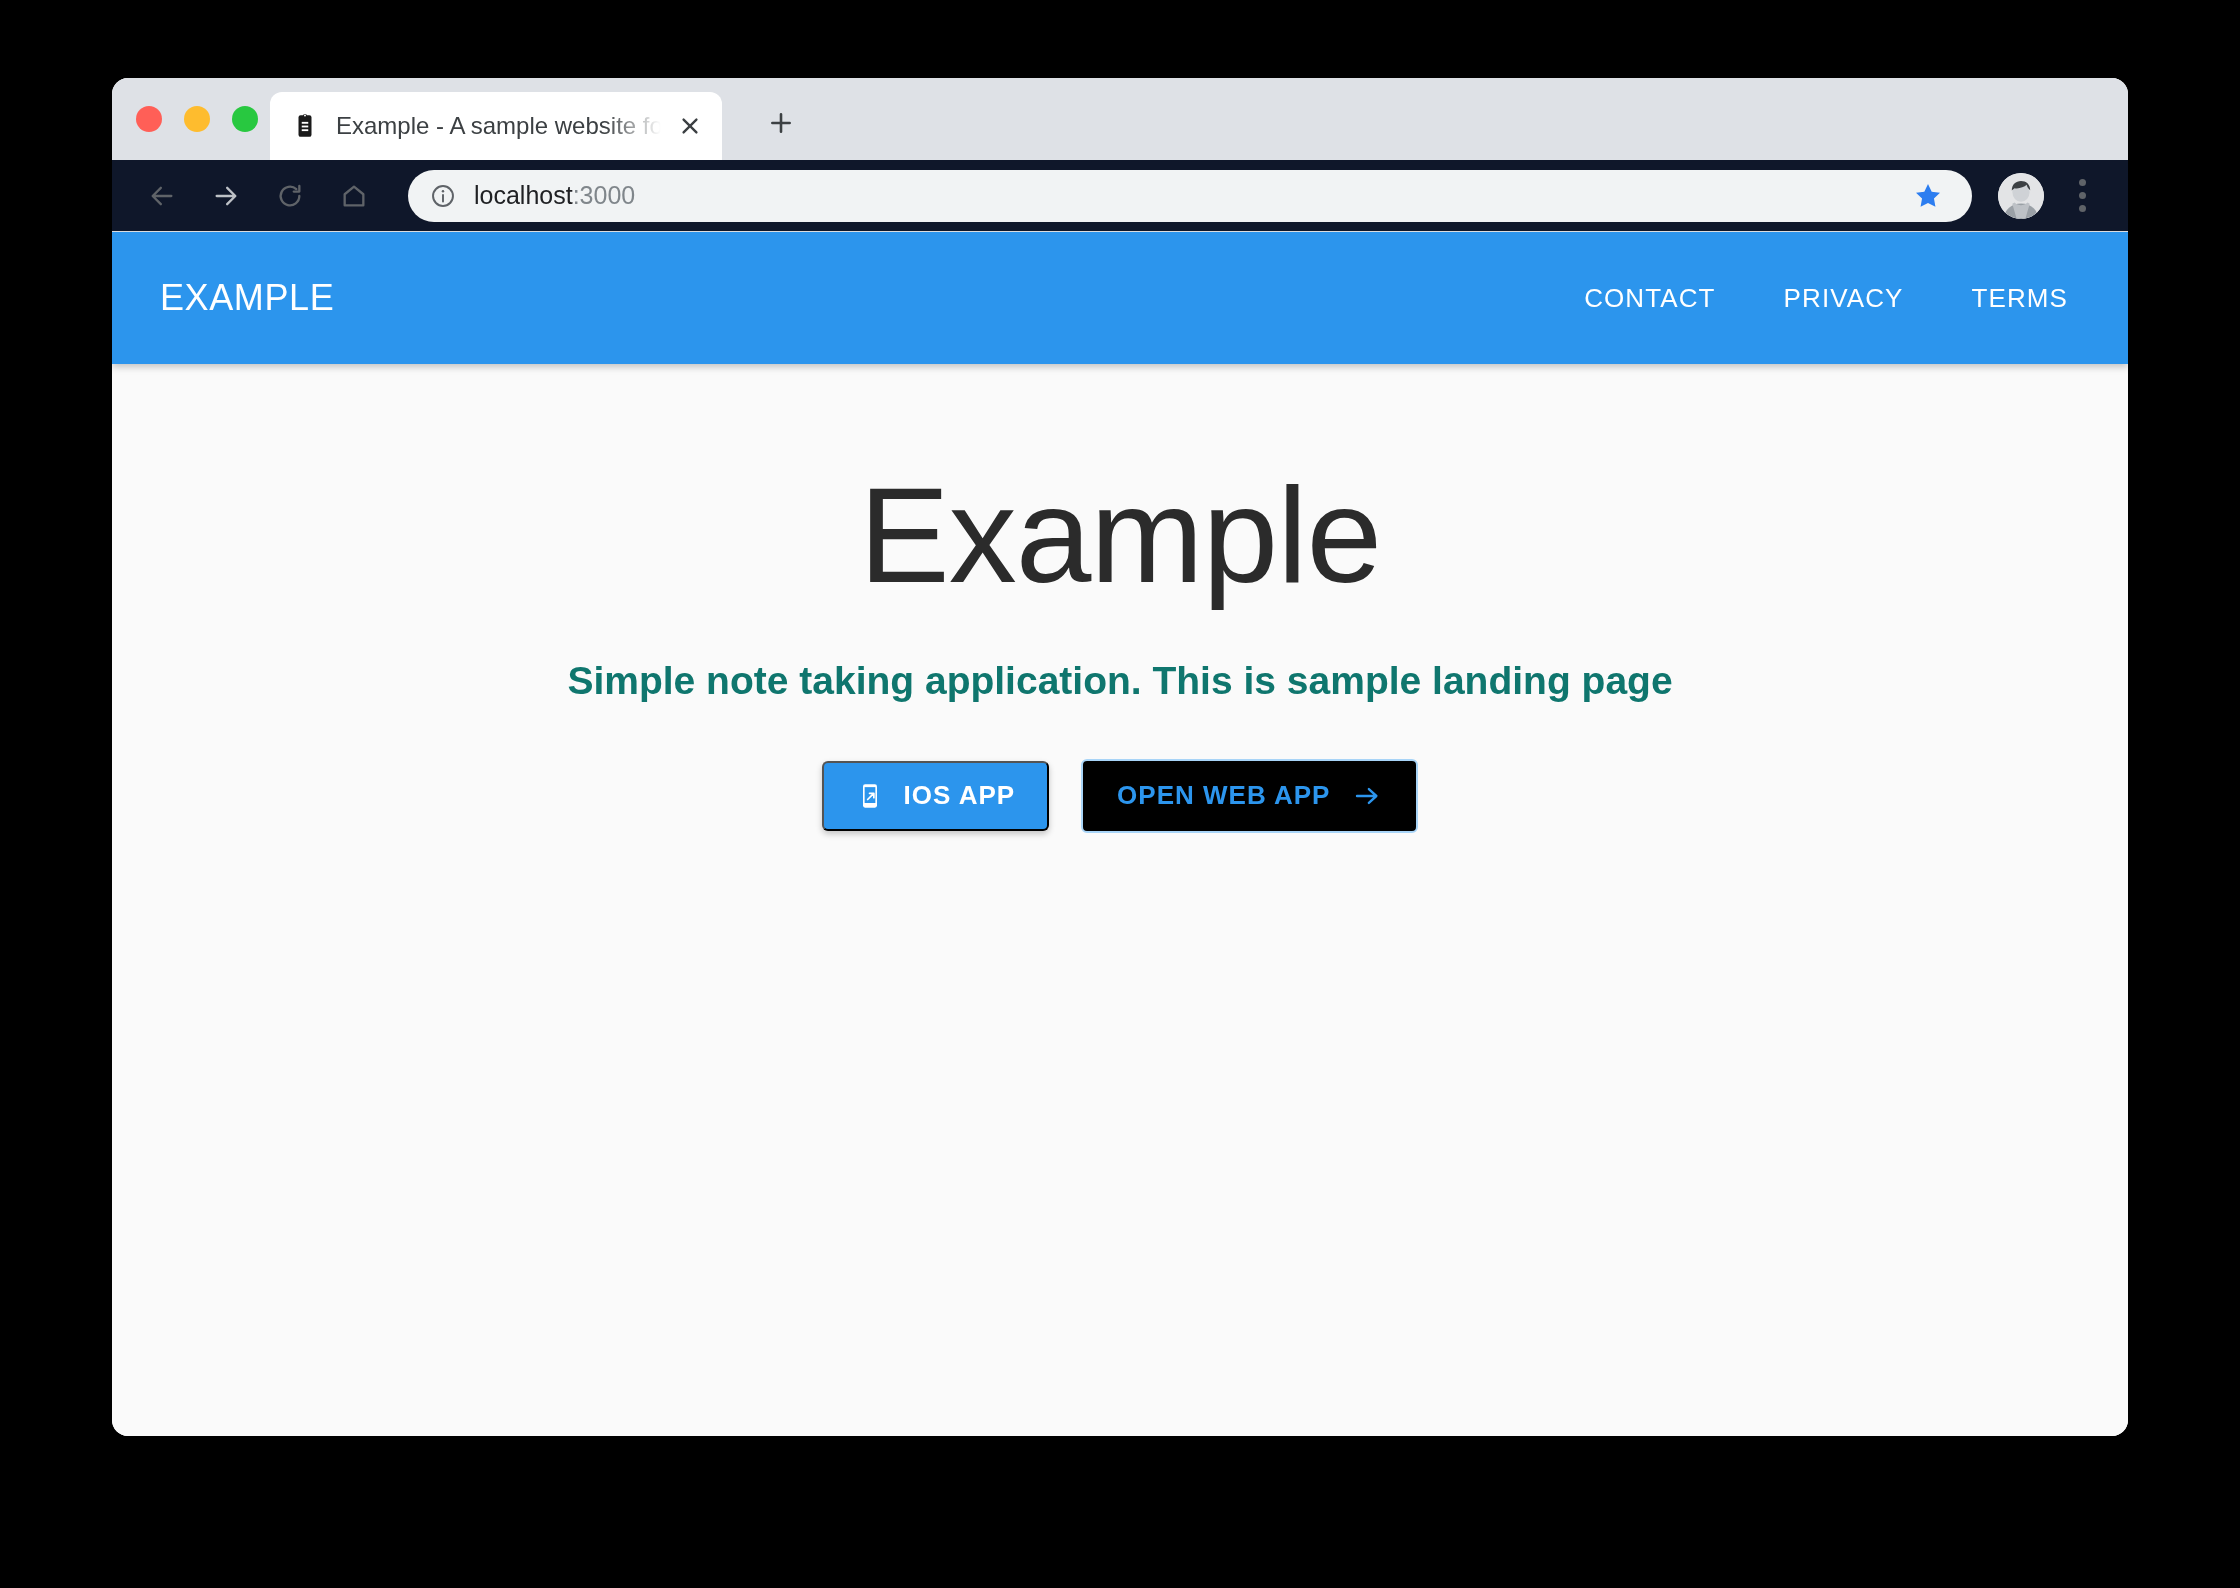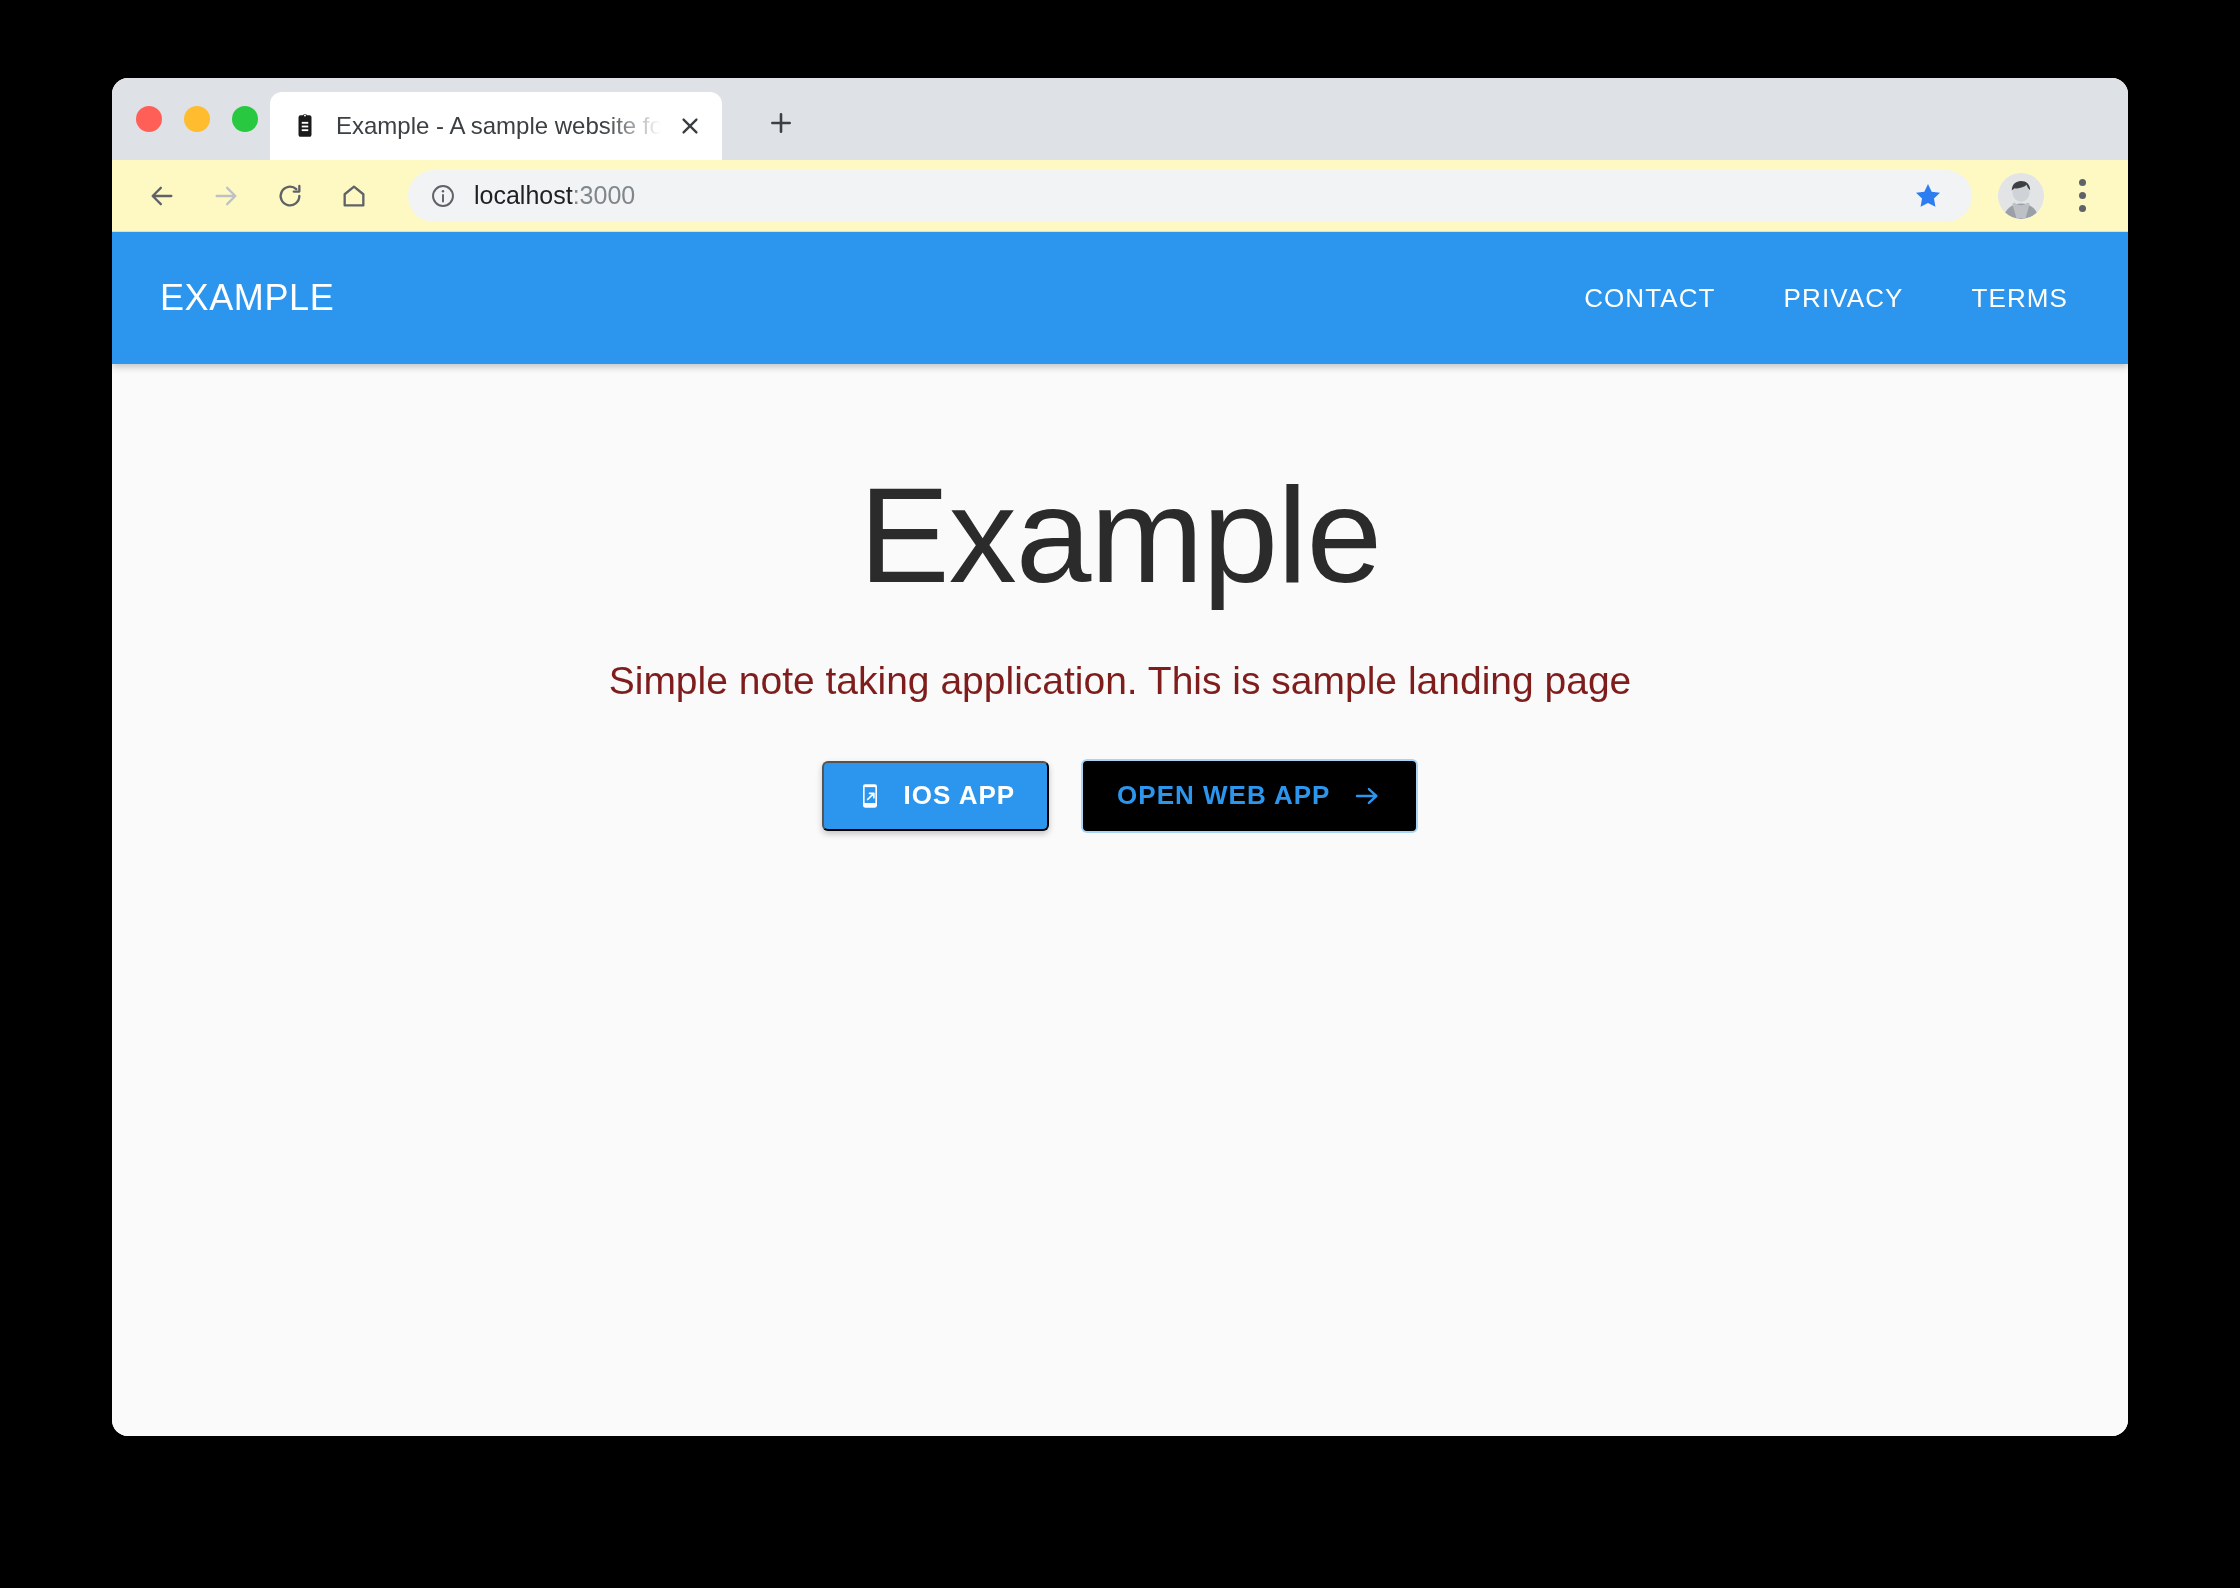--- a/index.html
+++ b/index.html
@@ -111,21 +111,21 @@
     align-items: center;
     justify-content: center;
     border-radius: 50%;
   }
   .new-tab svg { width: 26px; height: 26px; display: block; }
 
   
   .toolbar {
     position: relative;
     height: 72px;
-    background: #fef9c3;
+    background: #0f172a;
     display: flex;
     align-items: center;
     padding: 0 22px;
     box-sizing: border-box;
     border-bottom: 1px solid #dadce0;
   }
   .nav-btn {
     width: 56px;
     height: 56px;
     margin-right: 8px;
@@ -248,23 +248,23 @@
   .hero-title {
     font-size: 136px;
     line-height: 1.05;
     font-weight: 300;
     color: #2b2b2b;
     margin: 0;
     letter-spacing: -1px;
   }
   .hero-subtitle {
     font-size: 39px;
-    color: #7f1d1d;
+    color: #0f766e;
     margin: 52px 0 0 0;
-    font-weight: 400;
+    font-weight: 700;
   }
 
   .cta-row {
     margin-top: 56px;
     display: flex;
     align-items: center;
     justify-content: center;
     gap: 32px;
   }
   .btn {

